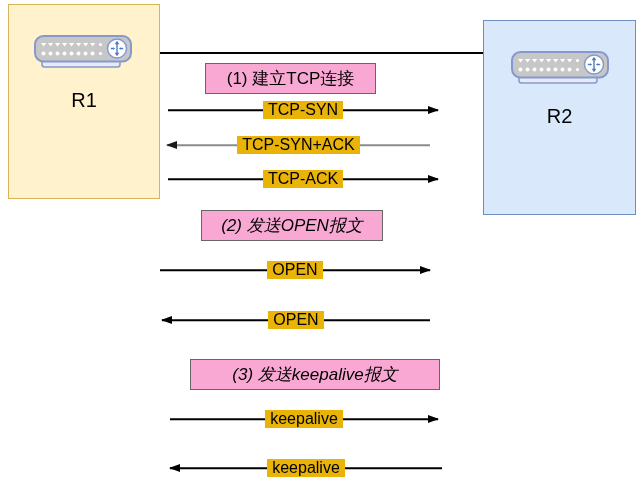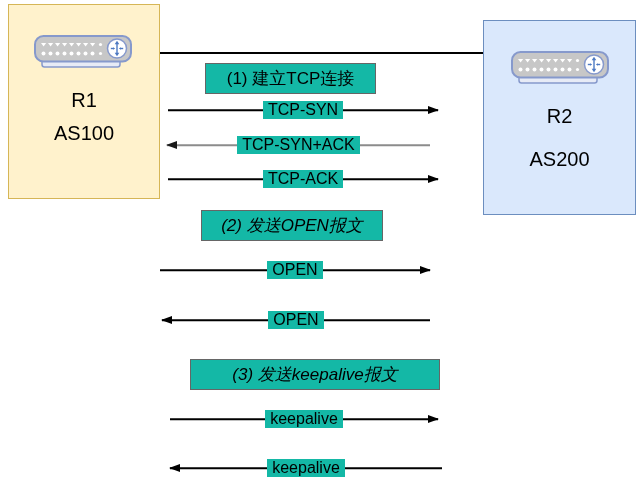--- a/index.html
+++ b/index.html
@@ -15,31 +15,31 @@
   .actor.r1 .router{left:25px;top:30px;}
   .actor.r2 .router{left:27px;top:30px;}
   .actor-label{position:absolute;left:0;width:100%;text-align:center;font-size:20px;line-height:16px;}
   .actor .name{top:87px;}
   .actor.r1 .asn{top:120px;}
   .actor.r2 .asn{top:130px;}
   
   .connector{position:absolute;left:128px;top:52px;width:382px;height:1.5px;background:#000;}
   
   .phase{
-    position:absolute;box-sizing:border-box;background:#14b8a6;border:1px solid #666666;
+    position:absolute;box-sizing:border-box;background:#f9a8d4;border:1px solid #666666;
     display:flex;align-items:center;justify-content:center;font-size:17px;white-space:nowrap;
   }
   .phase.p1{left:205px;top:63px;width:171px;height:31px;}
   .phase.p2{left:201px;top:210px;width:182px;height:31px;font-style:italic;}
   .phase.p3{left:190px;top:359px;width:250px;height:31px;font-style:italic;}
   
   .msg{position:absolute;height:22px;display:flex;align-items:center;justify-content:center;}
   .msg .line{position:absolute;left:0;right:0;top:50%;transform:translateY(-50%);height:1.5px;background:#000;}
   .msg.gray .line{background:#8C8C8C;}
-  .msg .label{position:relative;z-index:1;background:#14b8a6;padding:0 5px;font-size:16px;line-height:18px;white-space:nowrap;}
+  .msg .label{position:relative;z-index:1;background:#eab308;padding:0 5px;font-size:16px;line-height:18px;white-space:nowrap;}
   .head{position:absolute;top:50%;transform:translateY(-50%);width:0;height:0;
         border-top:4.5px solid transparent;border-bottom:4.5px solid transparent;}
   .head.right{right:-1px;border-left:11px solid #000;}
   .head.left{left:-1px;border-right:11px solid #000;}
   .msg.gray .head.left{border-right-color:#1a1a1a;}
   .m1{left:168px;top:99px;width:270px;}
   .m2{left:167px;top:134px;width:263px;}
   .m3{left:168px;top:168px;width:270px;}
   .m4{left:160px;top:259px;width:270px;}
   .m5{left:162px;top:309px;width:268px;}
@@ -82,21 +82,20 @@
         <line x1="83" y1="8" x2="83" y2="19"></line>
         <path d="M80.7 9.2 L83 5.8 L85.3 9.2 Z" stroke="none"></path>
         <path d="M80.7 17.8 L83 21.2 L85.3 17.8 Z" stroke="none"></path>
         <line x1="76.8" y1="13.5" x2="79.2" y2="13.5"></line>
         <path d="M79 12.2 L81.2 13.5 L79 14.8 Z" stroke="none"></path>
         <line x1="89.2" y1="13.5" x2="86.8" y2="13.5"></line>
         <path d="M87 12.2 L84.8 13.5 L87 14.8 Z" stroke="none"></path>
       </g>
     </svg>
     <div class="actor-label name">R1</div>
-    <div class="actor-label asn">AS100</div>
   </div>
 
   <div class="actor r2">
     <svg class="router" viewBox="0 0 98 33">
       <rect x="8" y="24" width="78" height="8" rx="2.5" fill="#e7ebf6" stroke="#8699cc" stroke-width="1.5"></rect>
       <rect x="1" y="1" width="96" height="25.5" rx="8.5" fill="#c7c7c7" stroke="#8699cc" stroke-width="2"></rect>
       <g fill="#ffffff">
         <path d="M7 8 h5.2 l-2.6 3.6 z"></path>
           <path d="M14 8 h5.2 l-2.6 3.6 z"></path>
           <path d="M21 8 h5.2 l-2.6 3.6 z"></path>
@@ -121,21 +120,20 @@
         <line x1="83" y1="8" x2="83" y2="19"></line>
         <path d="M80.7 9.2 L83 5.8 L85.3 9.2 Z" stroke="none"></path>
         <path d="M80.7 17.8 L83 21.2 L85.3 17.8 Z" stroke="none"></path>
         <line x1="76.8" y1="13.5" x2="79.2" y2="13.5"></line>
         <path d="M79 12.2 L81.2 13.5 L79 14.8 Z" stroke="none"></path>
         <line x1="89.2" y1="13.5" x2="86.8" y2="13.5"></line>
         <path d="M87 12.2 L84.8 13.5 L87 14.8 Z" stroke="none"></path>
       </g>
     </svg>
     <div class="actor-label name">R2</div>
-    <div class="actor-label asn">AS200</div>
   </div>
 
   <div class="phase p1">(1) 建立TCP连接</div>
   <div class="phase p2">(2) 发送OPEN报文</div>
   <div class="phase p3">(3) 发送keepalive报文</div>
 
   <div class="msg m1">
     <div class="line"></div>
     <div class="head right"></div>
     <span class="label">TCP-SYN</span>

